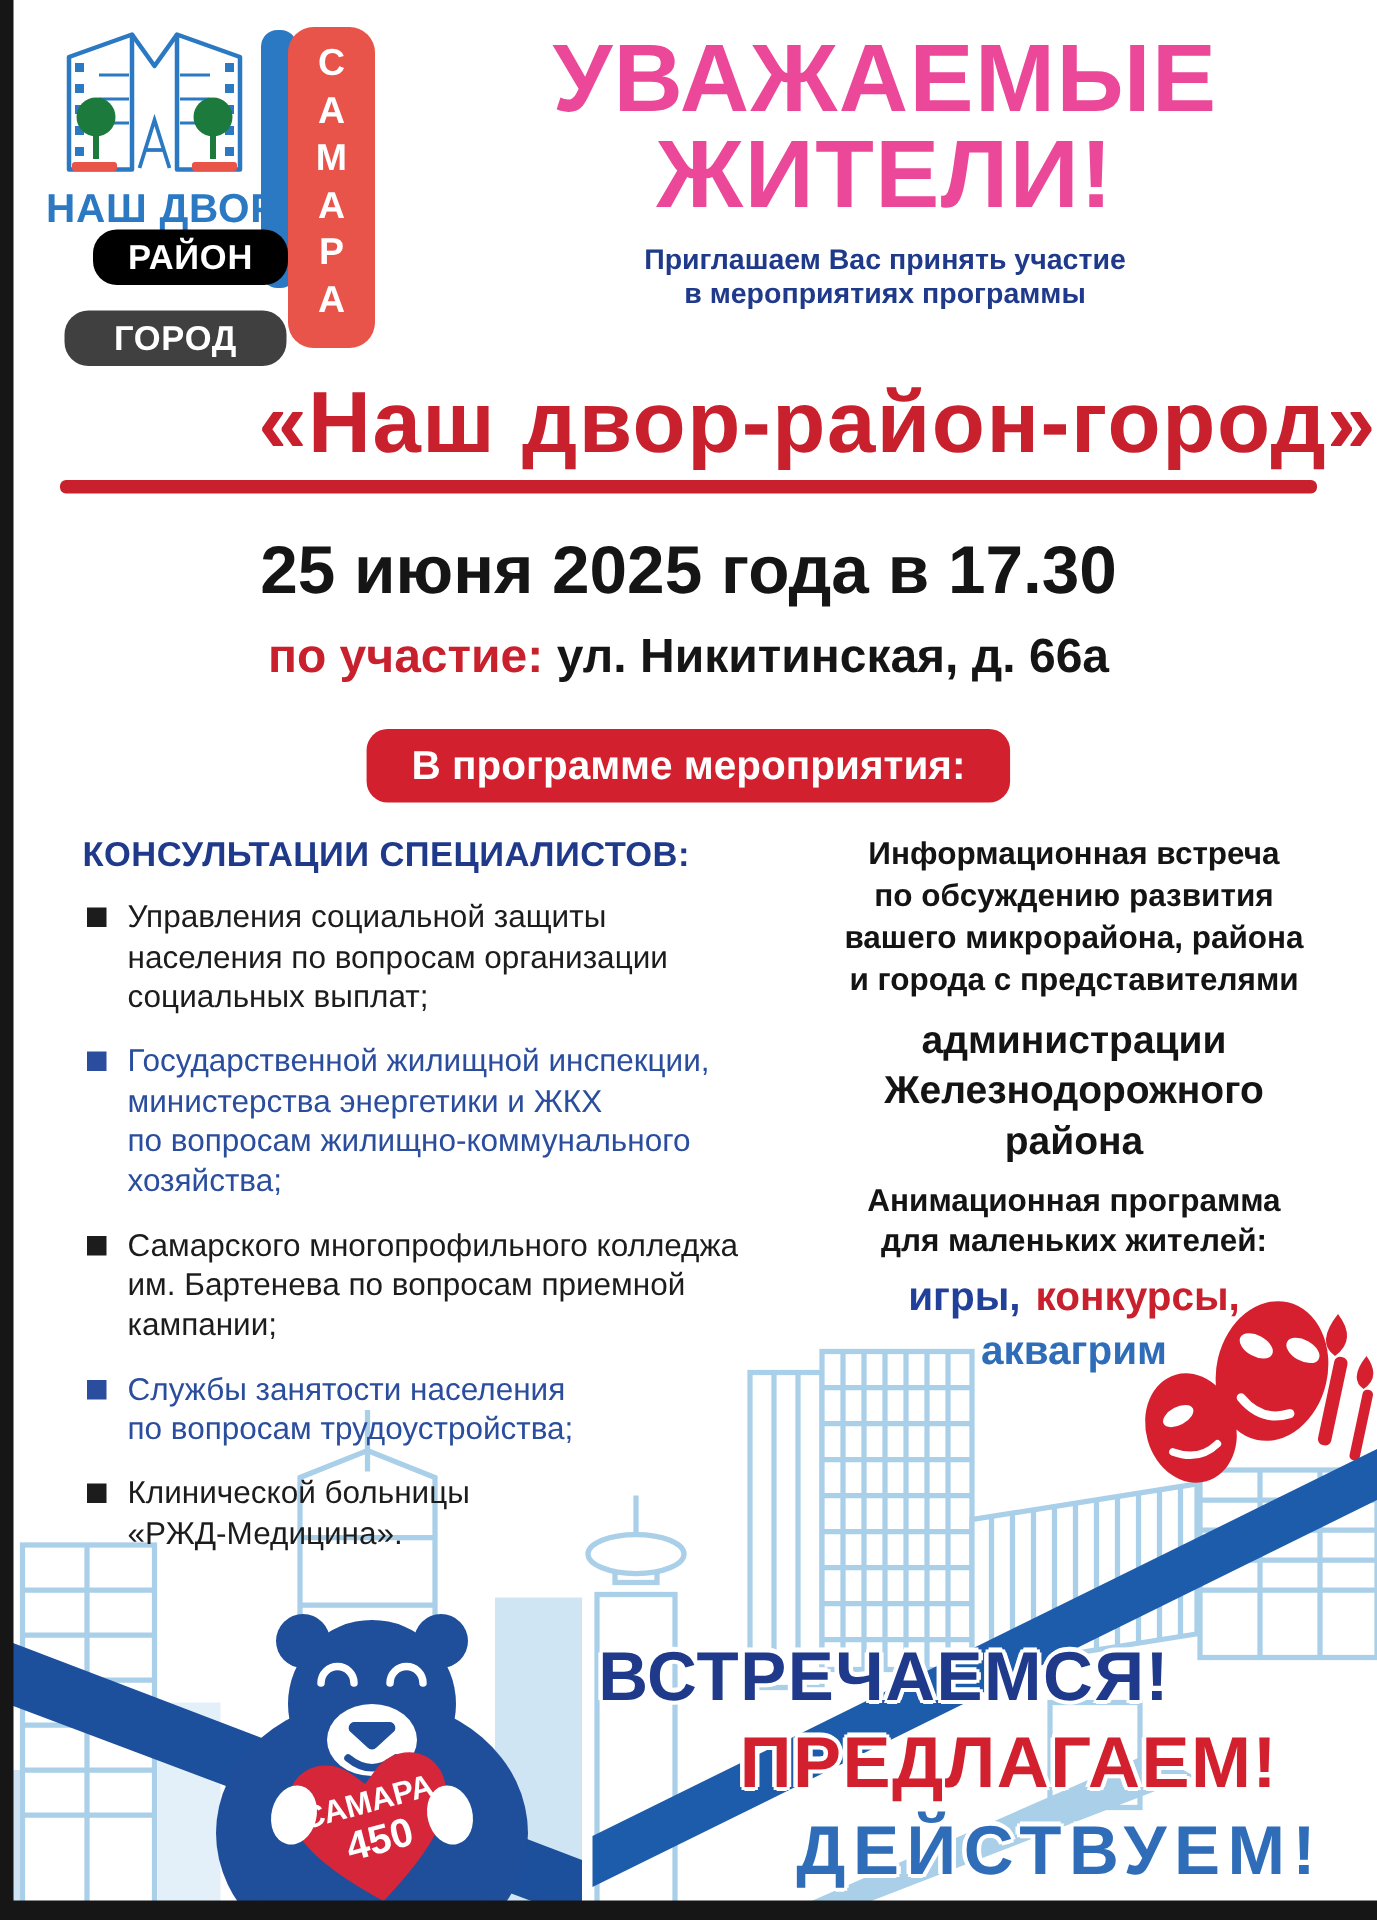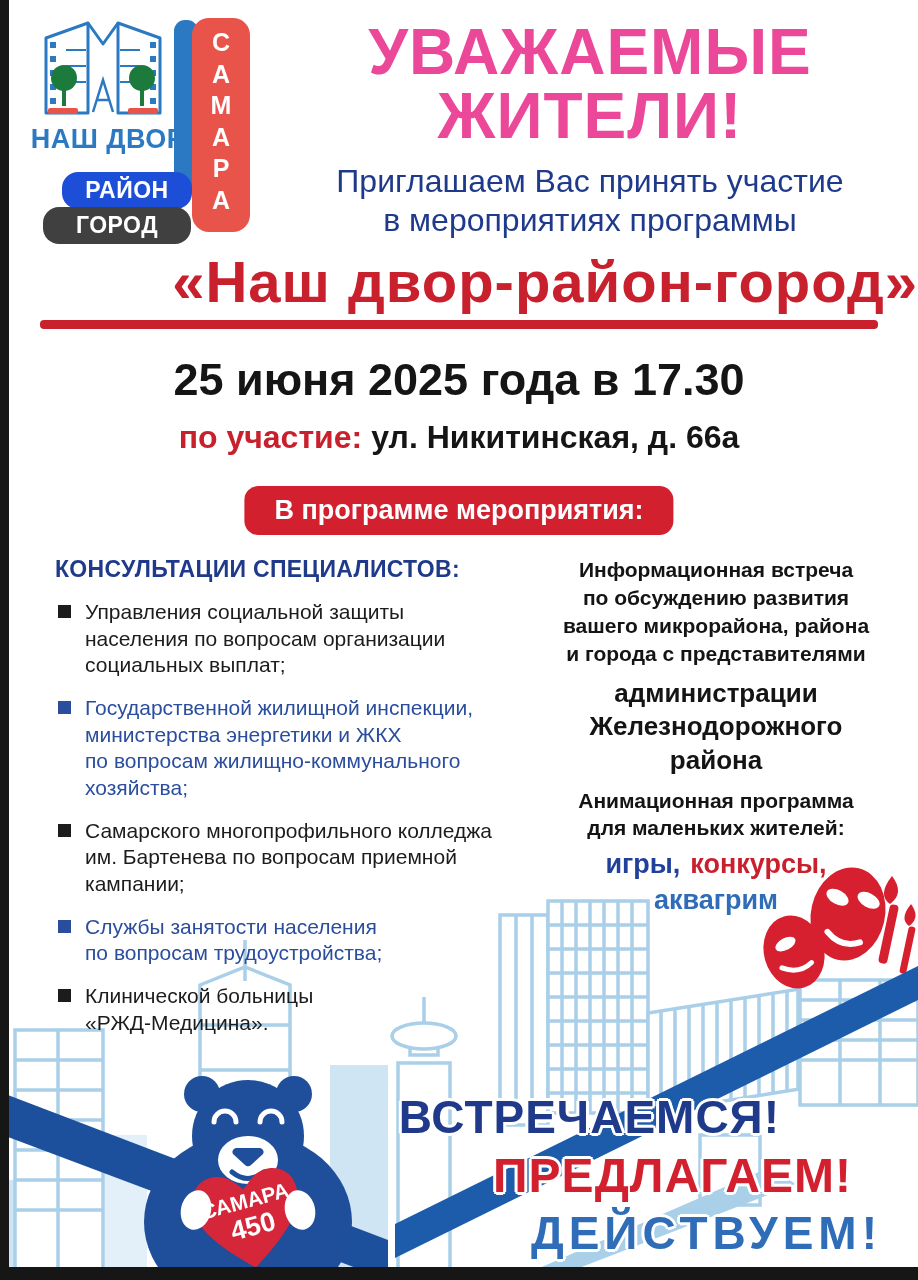--- a/index.html
+++ b/index.html
@@ -13,30 +13,30 @@
   .edge-left{position:absolute;left:0;top:0;width:9px;height:1280px;background:#161616;z-index:10;}
   .edge-bottom{position:absolute;left:0;bottom:0;width:918px;height:13px;background:#161616;z-index:10;}
 
   
   .logo{position:absolute;left:28px;top:14px;width:252px;height:220px;z-index:6;}
   .logo-bldg{position:absolute;left:12px;top:2px;}
   .logo-t1{position:absolute;left:-6px;top:110px;width:172px;text-align:center;
     color:#2b79c2;font-size:27px;font-weight:800;letter-spacing:.5px;}
   .logo-bar{position:absolute;display:flex;align-items:center;justify-content:center;
     color:#fff;font-weight:800;font-size:23px;border-radius:16px;letter-spacing:.5px;}
-  .logo-bar-blue{left:34px;top:158px;width:130px;height:37px;background:#1d4ed8;}
+  .logo-bar-blue{left:34px;top:139px;width:130px;height:37px;background:#000000;}
   .logo-bar-red{left:15px;top:193px;width:148px;height:37px;background:#404040;}
   .logo-stripe{position:absolute;left:146px;top:6px;width:24px;height:172px;background:#2b79c2;border-radius:11px;}
   .logo-vert{position:absolute;left:164px;top:4px;width:58px;height:214px;background:#e8544a;border-radius:17px;
     color:#fff;font-weight:800;font-size:25px;line-height:1.26;text-align:center;padding-top:9px;box-sizing:border-box;}
 
   
   .header{position:absolute;left:288px;top:20px;width:604px;text-align:center;z-index:6;}
   .header-title{font-size:64px;line-height:1.0;font-weight:800;color:#ec4899;letter-spacing:1px;}
-  .header-sub{margin-top:14px;font-size:32px;font-weight:400;color:#1f3a8a;line-height:1.22;text-align:center;}
+  .header-sub{margin-top:14px;font-size:19px;font-weight:700;color:#1f3a8a;line-height:1.22;text-align:center;}
 
   .program-title{position:absolute;top:248px;left:0;width:100%;text-align:right;
     color:#c9202e;font-size:58px;font-weight:800;letter-spacing:1px;z-index:6;}
   .red-line{position:absolute;top:320px;left:40px;right:40px;height:9px;background:#c9202e;border-radius:4px;z-index:6;}
 
   .date{position:absolute;top:354px;left:0;width:100%;text-align:center;
     font-size:45px;font-weight:800;color:#151515;z-index:6;}
   .address{position:absolute;top:419px;left:0;width:100%;text-align:center;
     font-size:32px;font-weight:800;color:#151515;z-index:6;}
   .address-label{color:#c9202e;margin-right:9px;}

